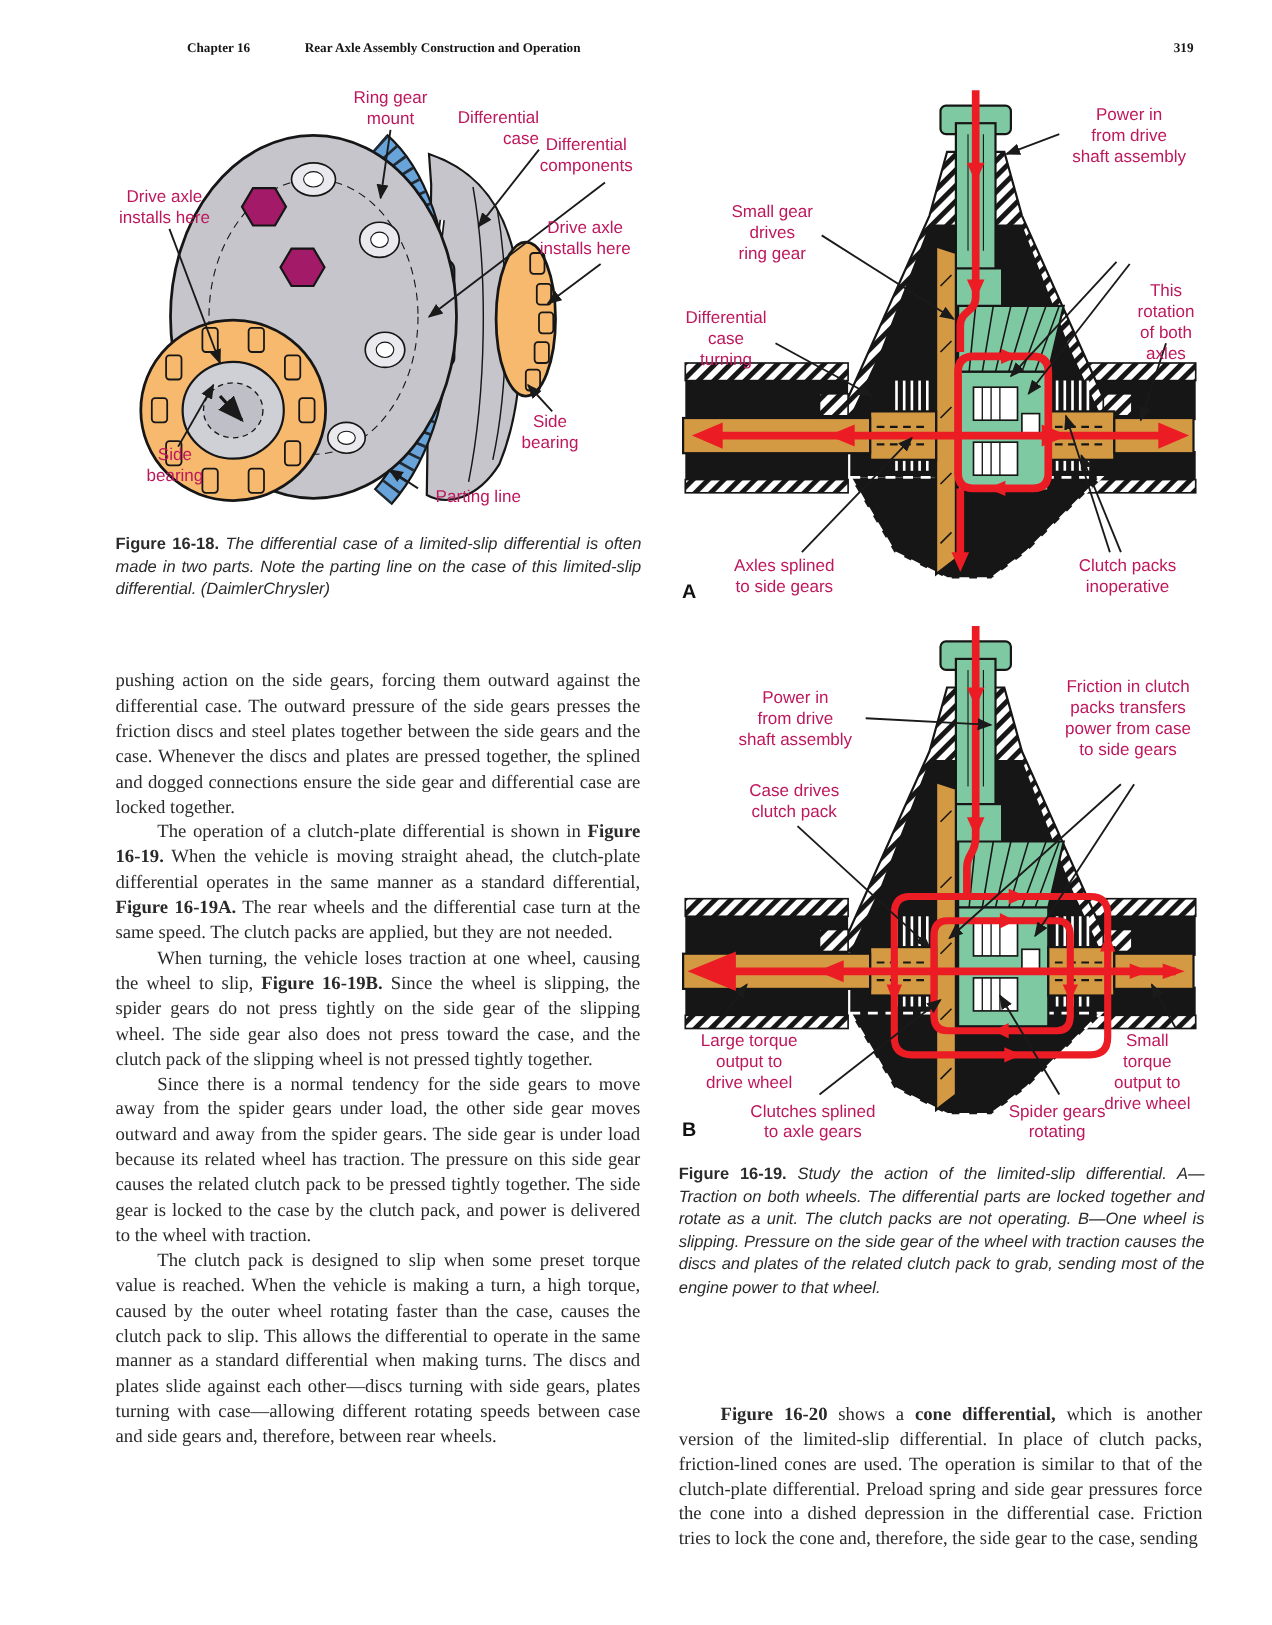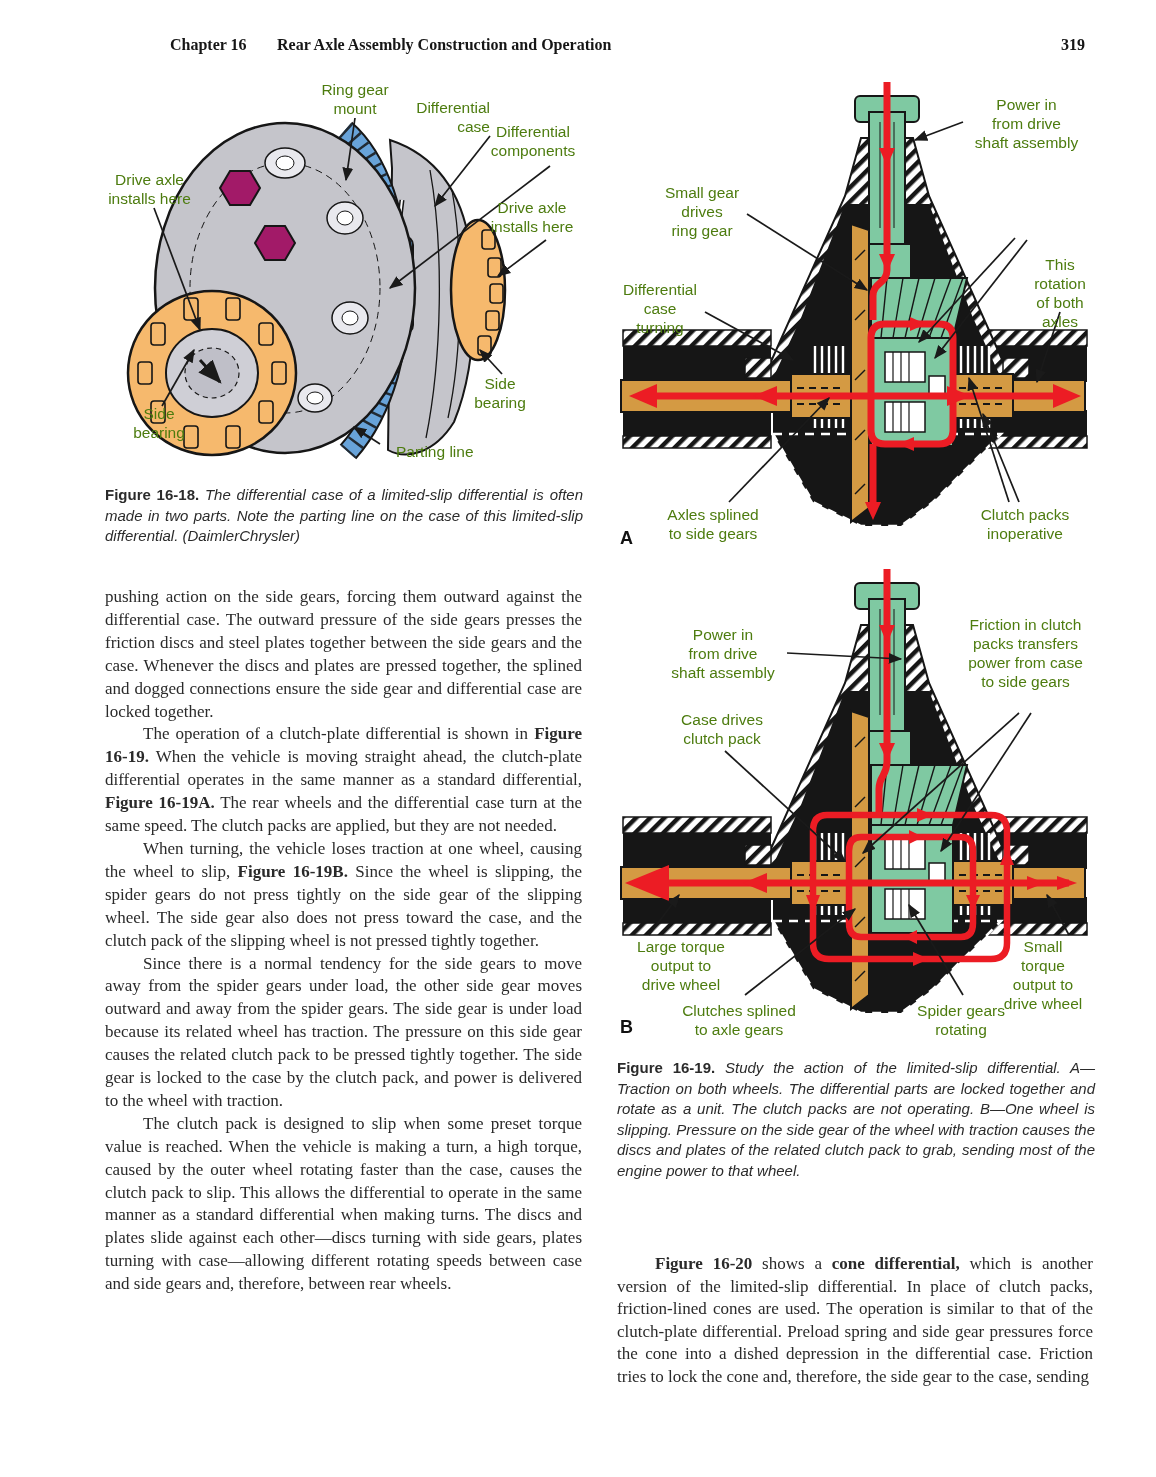--- a/index.html
+++ b/index.html
@@ -1,39 +1,39 @@
 <!DOCTYPE html>
 <html style="--power_red: #ec1c24; --gear_green: #7fc9a2; --axle_orange: #d49a43; --bearing_orange: #f6b96d; --case_gray: #c5c5cb; --ring_blue: #68a3d9; --bolt_magenta: #a21a68; --diagram_ink: #161616;"><head>
 <meta charset="utf-8">
 <style>
   html,body{margin:0;padding:0;background:#ffffff;}
   .page{position:relative;width:1156px;height:1477px;background:#fff;overflow:hidden;
         font-family:"Liberation Sans",sans-serif;}
   
   .runhead{position:absolute;top:36px;left:0;width:1156px;height:24px;
-           font-family:"Liberation Serif",serif;font-weight:bold;font-size:16px;color:#161616;}
+           font-family:"Liberation Serif",serif;font-weight:bold;font-size:12px;color:#161616;}
   .runhead .chap{position:absolute;left:170px;}
   .runhead .title{position:absolute;left:277px;}
   .runhead .pnum{position:absolute;right:71px;}
   
   .fig{position:absolute;}
   .fig svg{position:absolute;left:0;top:0;}
-  .lbl{position:absolute;font-size:15.5px;line-height:19px;color:#4d7c0f;
+  .lbl{position:absolute;font-size:15.5px;line-height:19px;color:#be185d;
        white-space:pre-line;text-align:center;}
   .lbl.left{text-align:left;}
   .lbl.right{text-align:right;}
   .figletter{position:absolute;font-weight:bold;font-size:18px;color:#111;}
   
   .caption{position:absolute;margin:0;font-size:15px;line-height:20.6px;color:#2b2b2b;
            text-align:justify;}
   .caption .i{font-style:italic;}
   .caption .b{font-weight:bold;}
   
   .pcol{position:absolute;text-align:justify;
-        font-family:"Liberation Serif",serif;font-size:17px;line-height:22.9px;color:#2a2a2a;}
+        font-family:"Liberation Serif",serif;font-size:17px;line-height:22.9px;color:#2a2a2a;margin-top:22px;}
   .pcol p{margin:0;text-indent:38px;}
   .pcol p.cont{text-indent:0;}
   .b{font-weight:bold;}
   .i{}
 </style>
 </head>
 <body>
 
 <div class="page">
 

